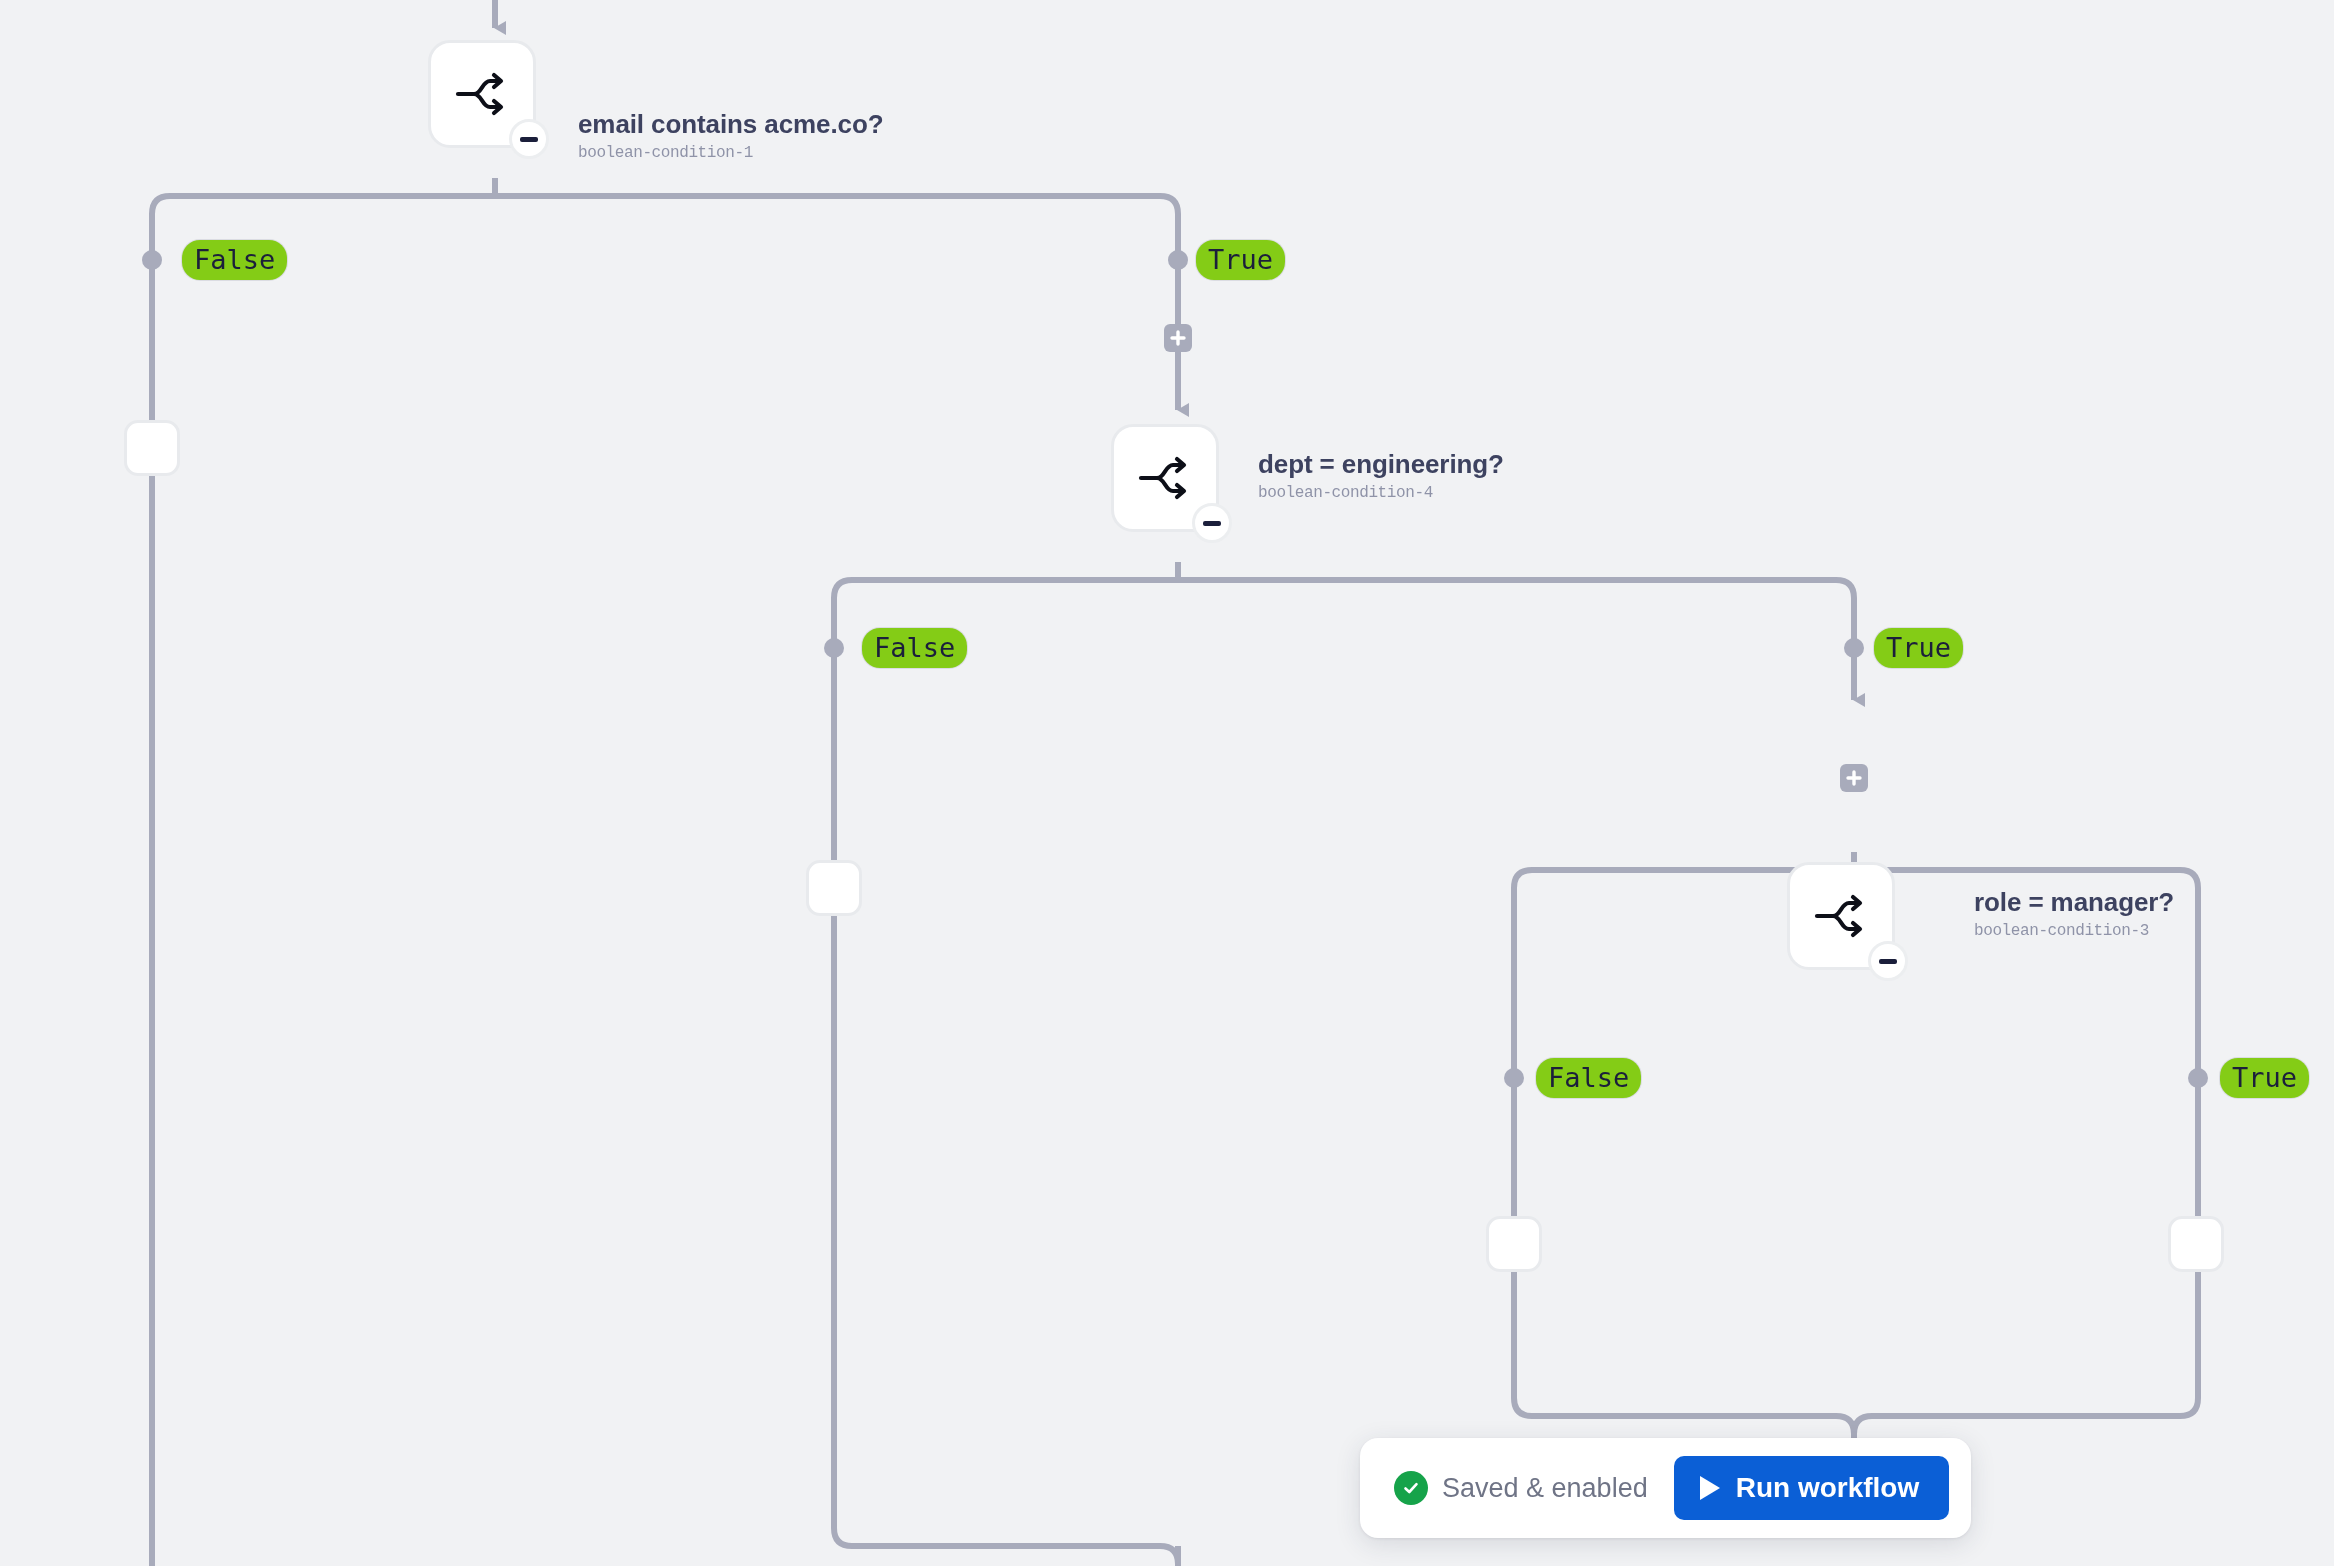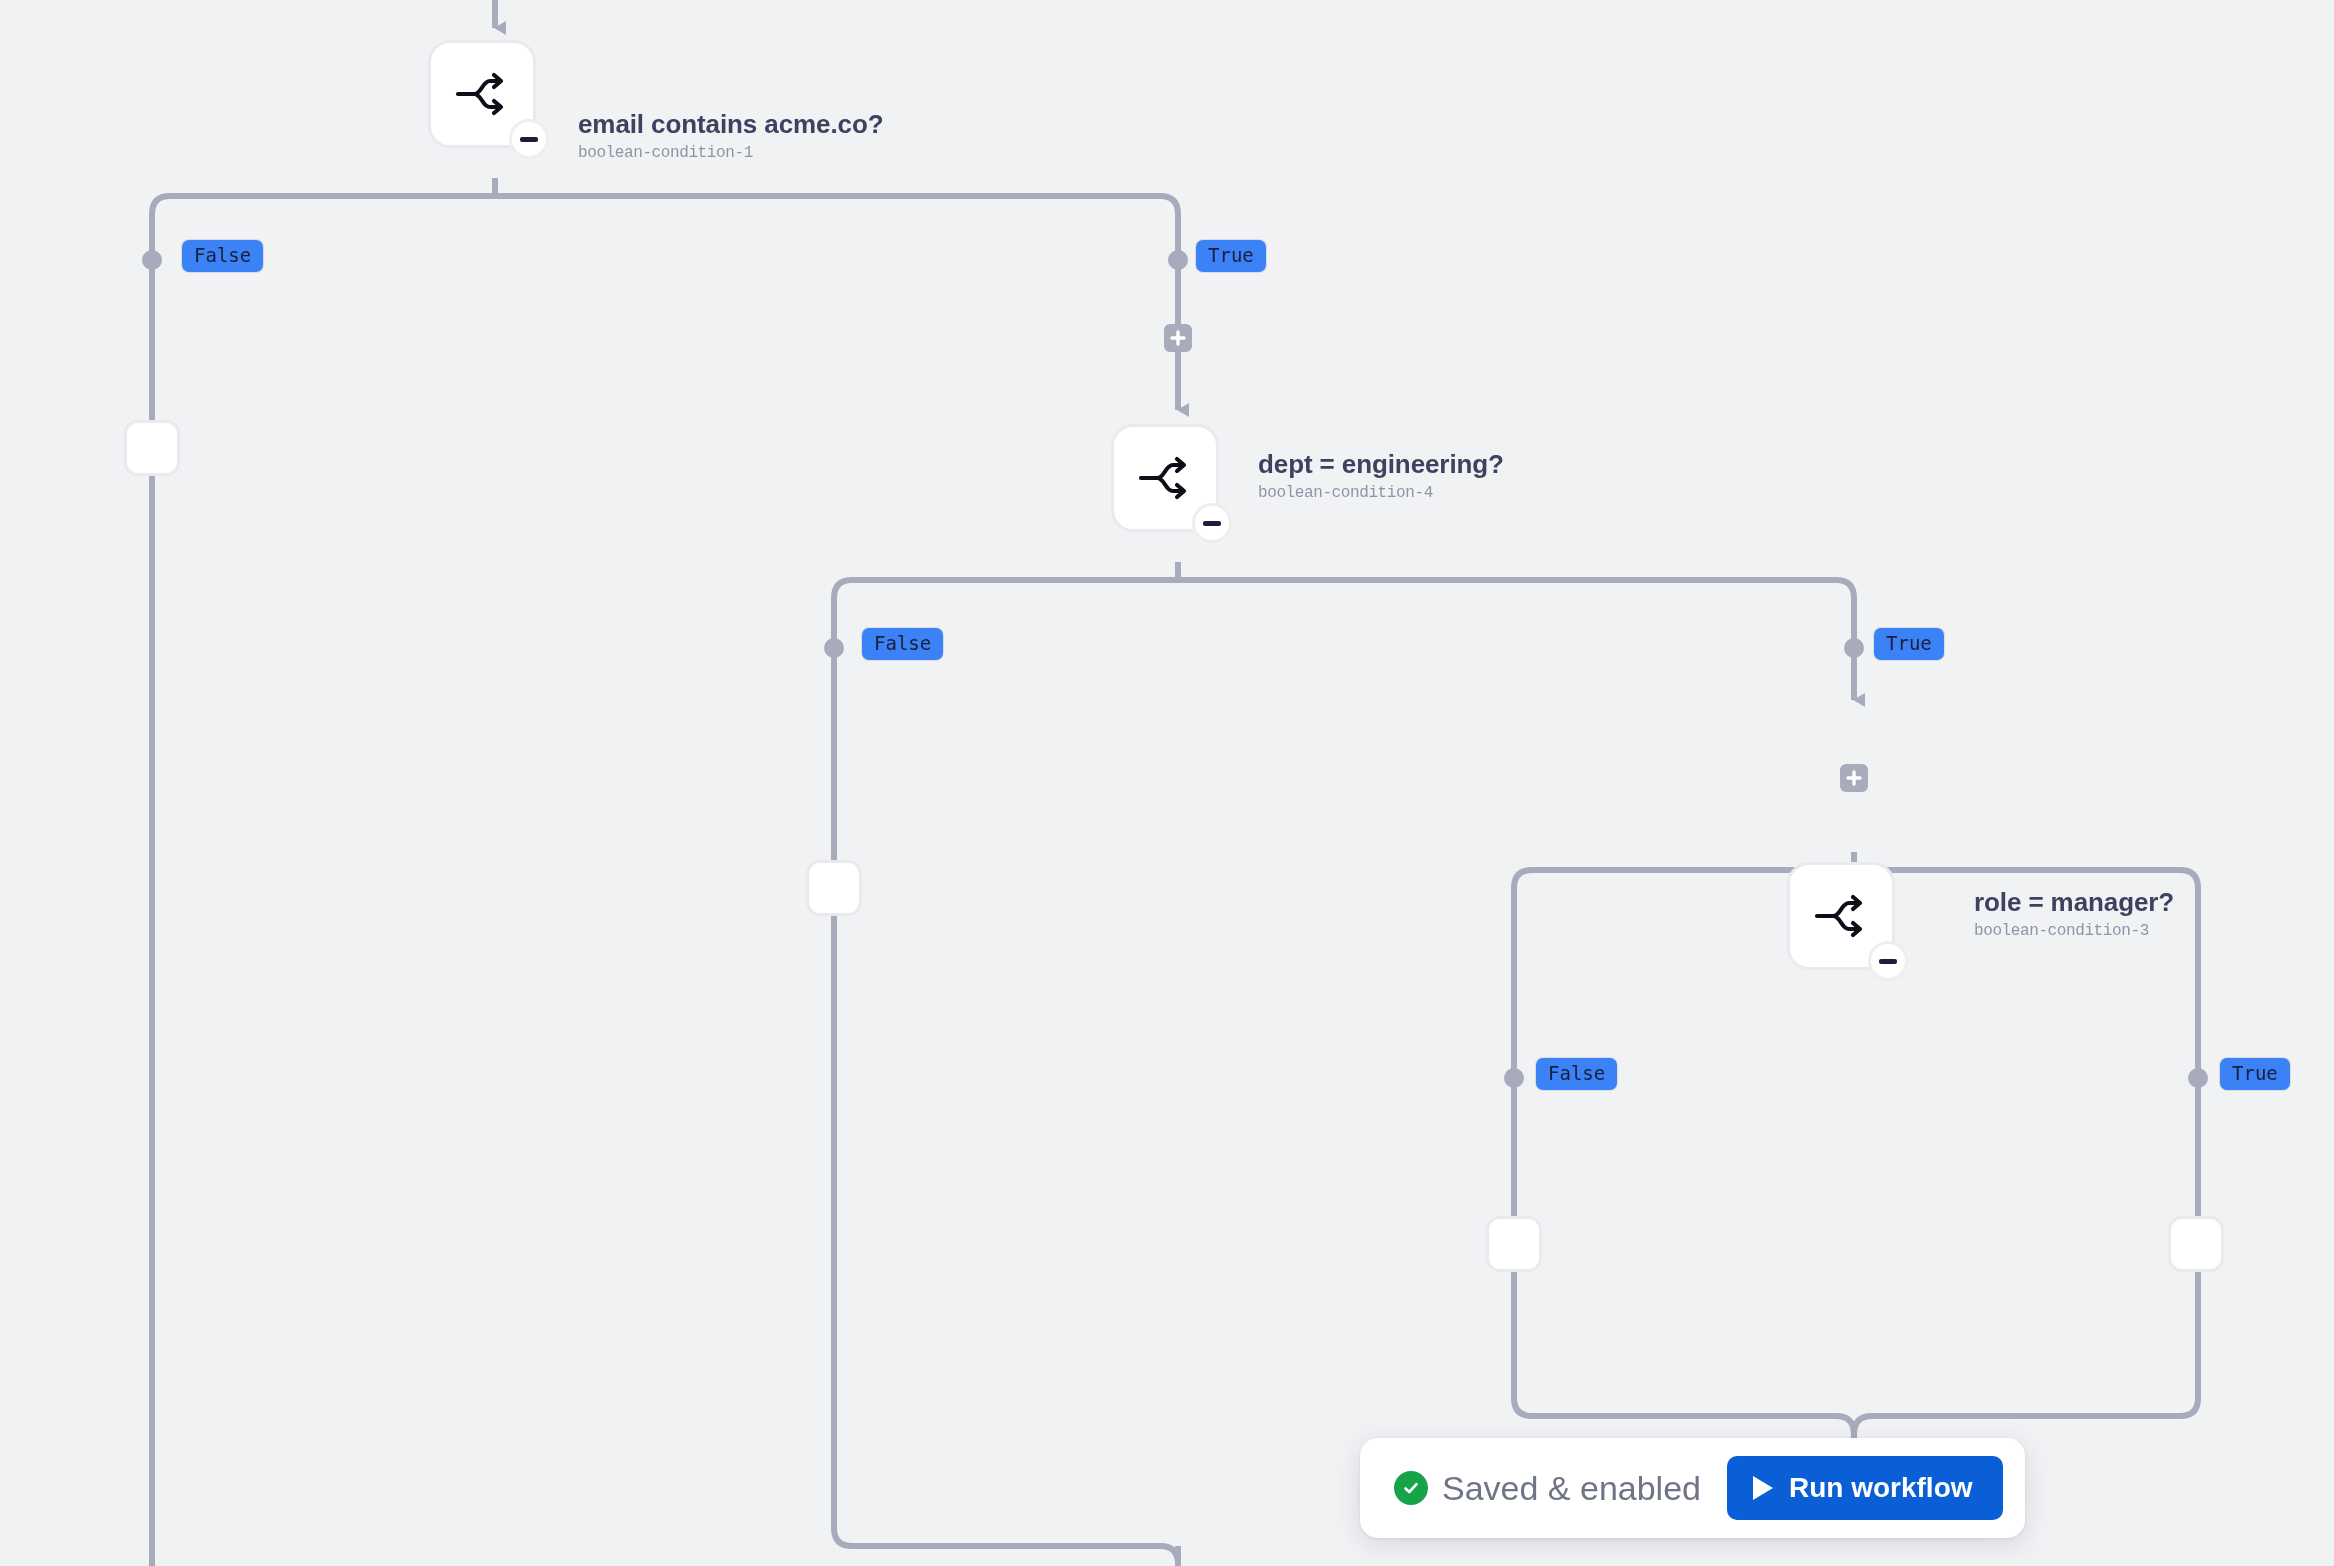--- a/index.html
+++ b/index.html
@@ -88,25 +88,25 @@
     height: 56px;
     border-radius: 14px;
     background: #ffffff;
     border: 3px solid #e8eaed;
     box-sizing: border-box;
   }
 
   
   .edge-pill {
     position: absolute;
-    background: #3b82f6;
-    border-radius: 7px;
+    background: #84cc16;
+    border-radius: 18px;
     padding: 6px 12px 7px 12px;
     font-family: "DejaVu Sans Mono", monospace;
-    font-size: 19px;
+    font-size: 27px;
     color: #1b1f3b;
     line-height: 1;
     white-space: nowrap;
     box-shadow: 0 0 0 1px rgba(200,203,212,0.55);
   }
   .edge-dot {
     position: absolute;
     width: 20px;
     height: 20px;
     border-radius: 50%;
@@ -144,21 +144,21 @@
     padding-left: 12px;
     padding-right: 8px;
   }
   .check-circle {
     width: 34px; height: 34px; border-radius: 50%;
     background: #16a34a;
     display:flex; align-items:center; justify-content:center;
     flex: none;
   }
   .saved-text {
-    font-size: 34px;
+    font-size: 27px;
     color: #6f7486;
     white-space: nowrap;
   }
   .run-btn {
     display: flex;
     align-items: center;
     gap: 16px;
     background: #0b5fd6;
     color: #ffffff;
     border: none;

